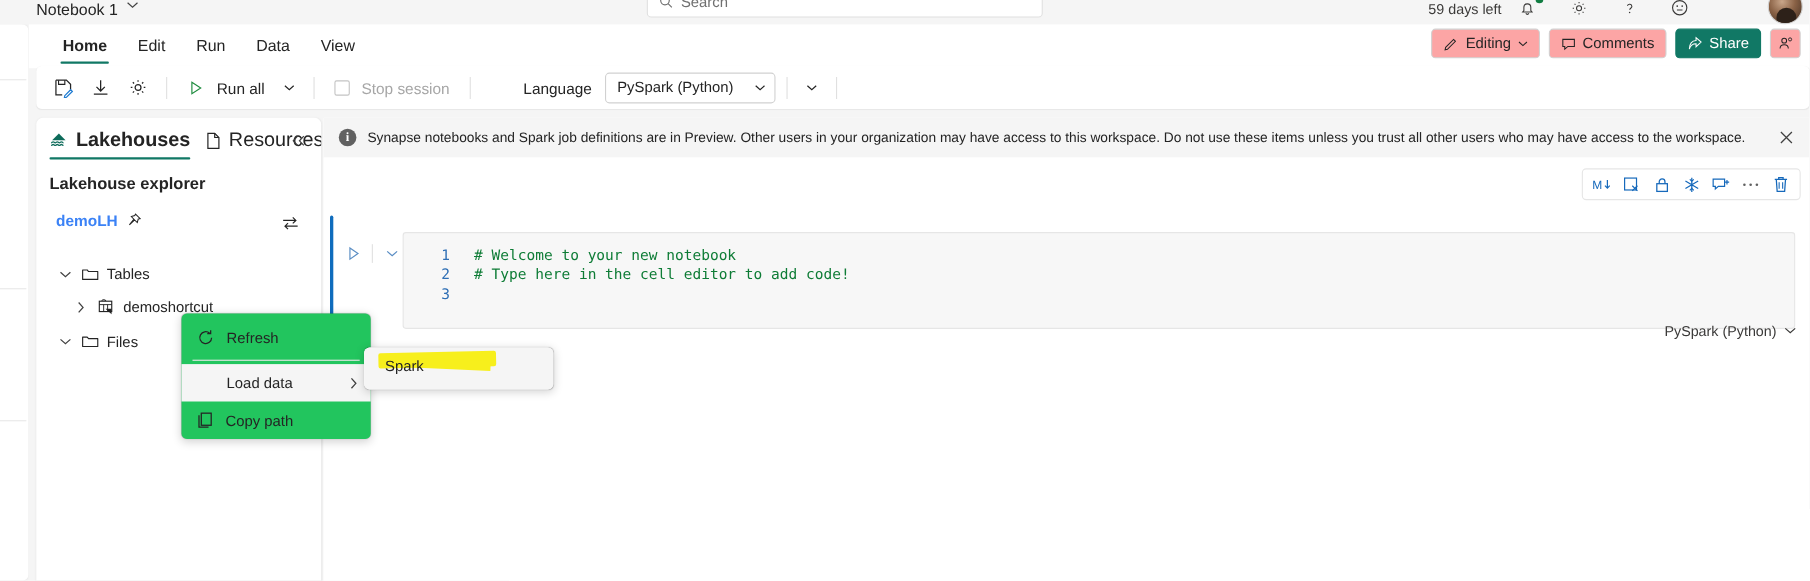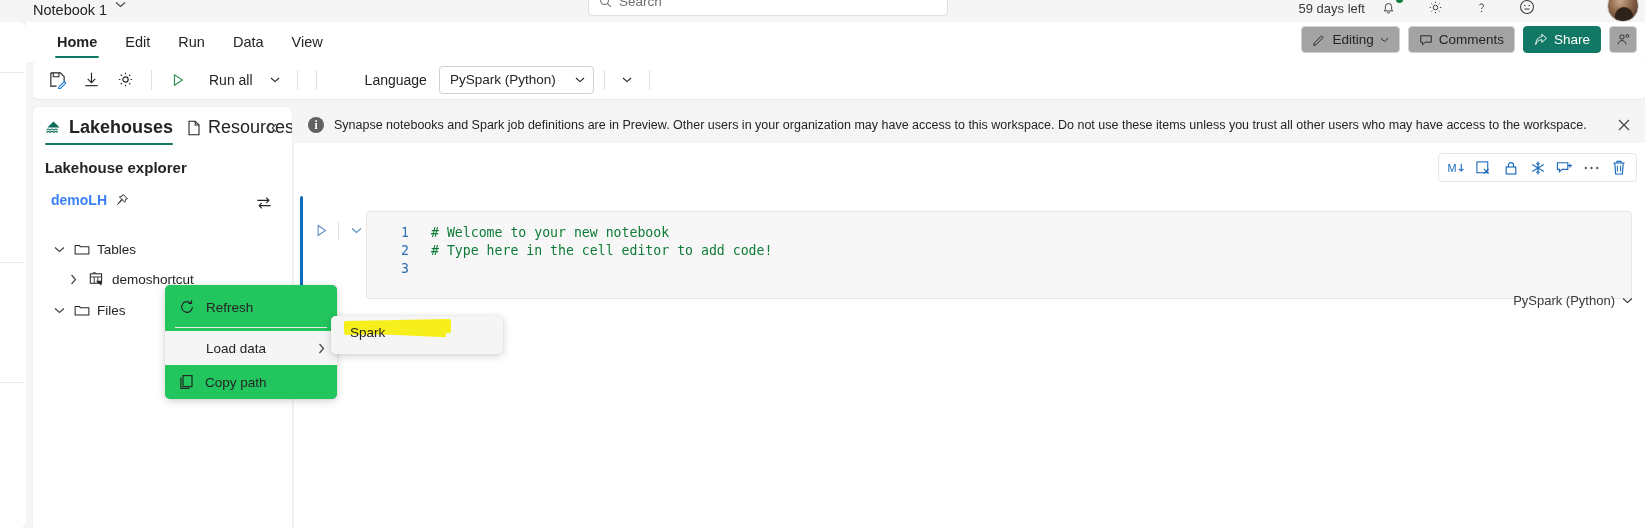--- a/index.html
+++ b/index.html
@@ -68,40 +68,40 @@
     font-size: 14.5px; color: #242424; white-space: nowrap; cursor: pointer;
   }
   .rtab.active { font-weight: bold; }
   .rtab.active::after {
     content: ""; position: absolute; left: 12px; right: 12px; bottom: 4px;
     height: 2.5px; background: #117865; border-radius: 2px;
   }
   .ribbon-right { position: absolute; right: 8px; top: 4px; display: flex; align-items: center; gap: 8px; }
   .pill {
     height: 27px; border: 1px solid #d1d1d1; border-radius: 4px;
-    background: #a3a3a3; display: flex; align-items: center; gap: 6px;
+    background: #fca5a5; display: flex; align-items: center; gap: 6px;
     padding: 0 10px; font-size: 13.5px; color: #242424; white-space: nowrap; cursor: pointer;
   }
   .pill.share { background: #117865; border-color: #117865; color: #ffffff; }
   .pill.round { width: 28px; padding: 0; justify-content: center; border-radius: 4px; }
 
   
   .cmdbar {
     position: absolute; left: 33px; top: 60px; width: 1612px; height: 39px;
     background: #ffffff; border-radius: 5px;
     display: flex; align-items: center; padding: 0 8px; gap: 2px;
     box-shadow: 0 0.5px 1px rgba(0,0,0,0.06);
   }
   .cmdicon {
     width: 32px; height: 30px; display: flex; align-items: center; justify-content: center;
     border-radius: 4px; cursor: pointer; color: #242424;
   }
   .cmdsep { width: 1px; height: 20px; background: #e0e0e0; margin: 0 8px; }
   .cmdbtn {
-    height: 30px; display: flex; align-items: center; gap: 23px;
+    height: 30px; display: flex; align-items: center; gap: 11px;
     padding: 0 8px; border-radius: 4px; font-size: 14px;
     color: #242424; white-space: nowrap; cursor: pointer;
   }
   .cmdbtn.disabled { color: #a6a6a6; cursor: default; }
   .chevbtn {
     width: 24px; height: 30px; display: flex; align-items: center; justify-content: center;
     border-radius: 4px; cursor: pointer;
   }
   .lbl { font-size: 14px; color: #242424; white-space: nowrap; }
   .combo {
@@ -437,20 +437,24 @@
           </svg>
       </span>
       <span>Run all</span>
     </div>
     <div class="chevbtn">
       <svg width="10" height="6" viewBox="0 0 10 6">
           <path d="M1 1l4 3.6L9 1" stroke="#242424" stroke-width="1.1" fill="none"></path>
         </svg>
     </div>
     <div class="cmdsep"></div>
+    <div class="cmdbtn disabled">
+      <span class="chkbox"></span>
+      <span>Stop session</span>
+    </div>
     <div class="cmdsep"></div>
     <span class="lbl" style="margin:0 10px 0 2px;padding-left:36px;">Language</span>
     <div class="combo">
       <span>PySpark (Python)</span>
       <span style="margin-left:18px;">
         <svg width="10" height="6" viewBox="0 0 10 6">
             <path d="M1 1l4 3.6L9 1" stroke="#242424" stroke-width="1.1" fill="none"></path>
           </svg>
       </span>
     </div>

